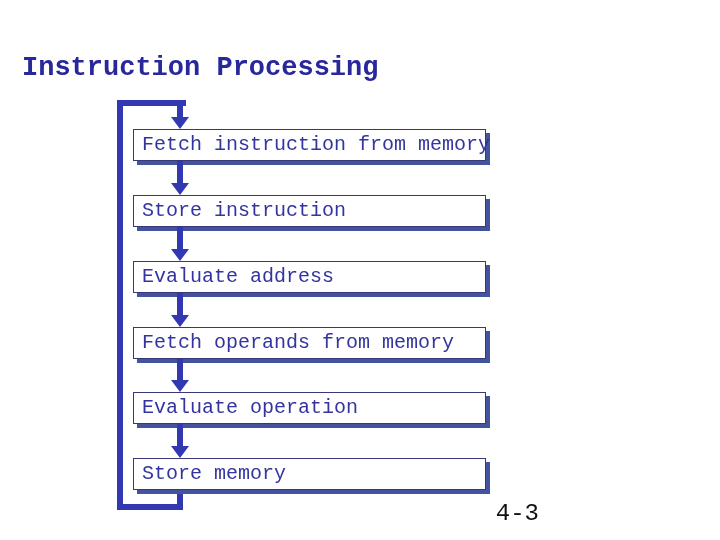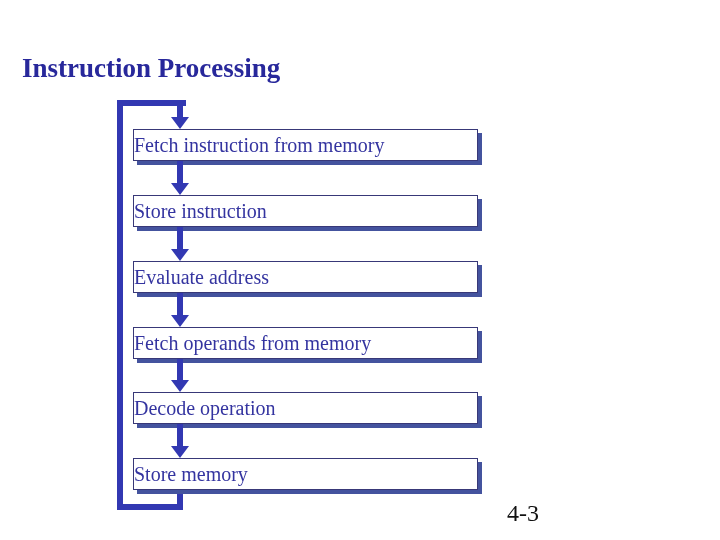--- a/index.html
+++ b/index.html
@@ -1,30 +1,30 @@
 <!DOCTYPE html>
 <html style="--background: #FFFFFF; --title: #28289B; --box-text: #3434A0; --box-border: #383878; --box-shadow: #44539E; --line: #3238B2; --page-number: #111111;"><head>
 <meta charset="utf-8">
 <style>
   html,body{margin:0;padding:0;background:#fff;}
   .slide{
     position:relative;width:572px;height:540px;background:var(--background,#fff);
-    font-family:Liberation Serif, serif;overflow:hidden;
+    font-family:Liberation Mono, monospace;overflow:hidden;
   }
   .slide-title{
     position:absolute;left:22px;top:53px;
     font-size:27px;font-weight:bold;color:var(--title,#28289B);
     letter-spacing:0px;white-space:nowrap;
   }
   .flow-box{
     position:absolute;left:133px;width:343px;height:30px;
     background:#fff;border:1px solid var(--box-border,#383878);
     box-shadow:4px 4px 0 var(--box-shadow,#44539E);
     color:var(--box-text,#3434A0);font-size:20px;line-height:30px;
-    box-sizing:content-box;white-space:nowrap;
+    padding-left:8px;box-sizing:content-box;white-space:nowrap;
   }
   .b1{top:129px}.b2{top:195px}.b3{top:261px}.b4{top:327px}.b5{top:392px}.b6{top:458px}
   .shaft{position:absolute;left:177px;width:6px;background:var(--line,#3238B2);}
   .hline{position:absolute;height:6px;background:var(--line,#3238B2);}
   .vline{position:absolute;width:6px;background:var(--line,#3238B2);}
   .ahead{
     position:absolute;left:171px;width:0;height:0;
     border-left:9px solid transparent;border-right:9px solid transparent;
     border-top:12px solid var(--line,#3238B2);
   }
@@ -64,21 +64,21 @@
   <div class="flow-box b2">
     <span>Store instruction</span>
   </div>
   <div class="flow-box b3">
     <span>Evaluate address</span>
   </div>
   <div class="flow-box b4">
     <span>Fetch operands from memory</span>
   </div>
   <div class="flow-box b5">
-    <span>Decode operation</span>
+    <span>Evaluate operation</span>
   </div>
   <div class="flow-box b6">
     <span>Store memory</span>
   </div>
 
   <div class="shaft s1"></div>
   <div class="ahead h1"></div>
   <div class="shaft s2"></div>
   <div class="ahead h2"></div>
   <div class="shaft s3"></div>

